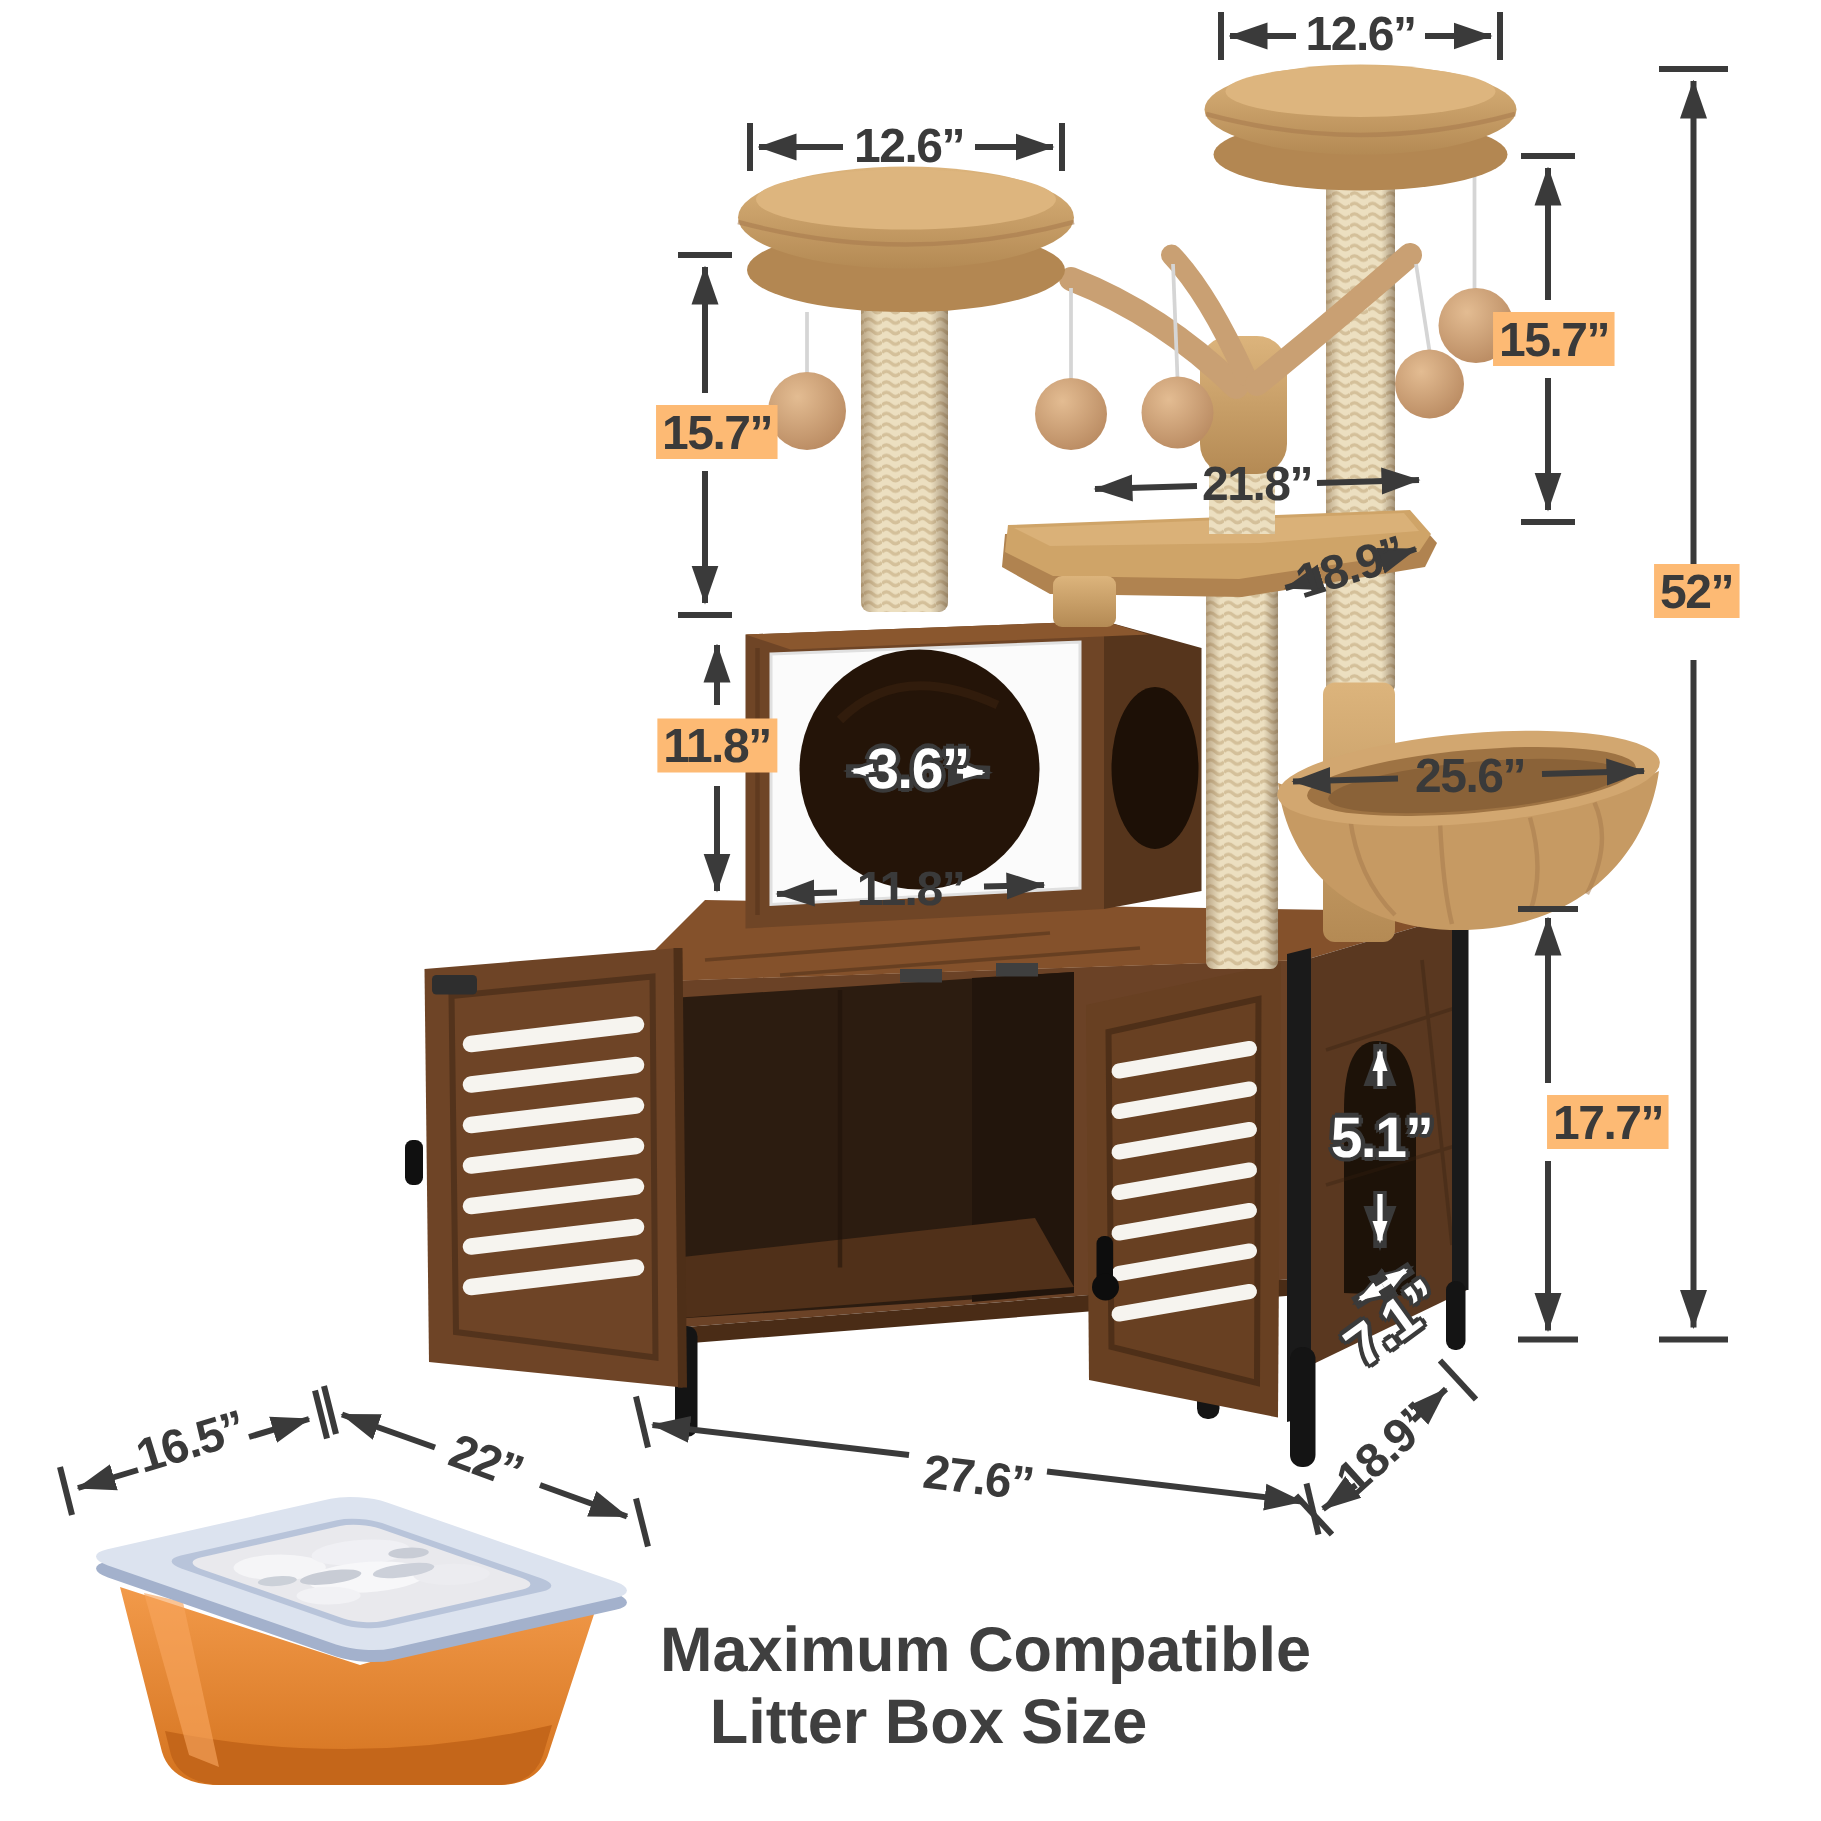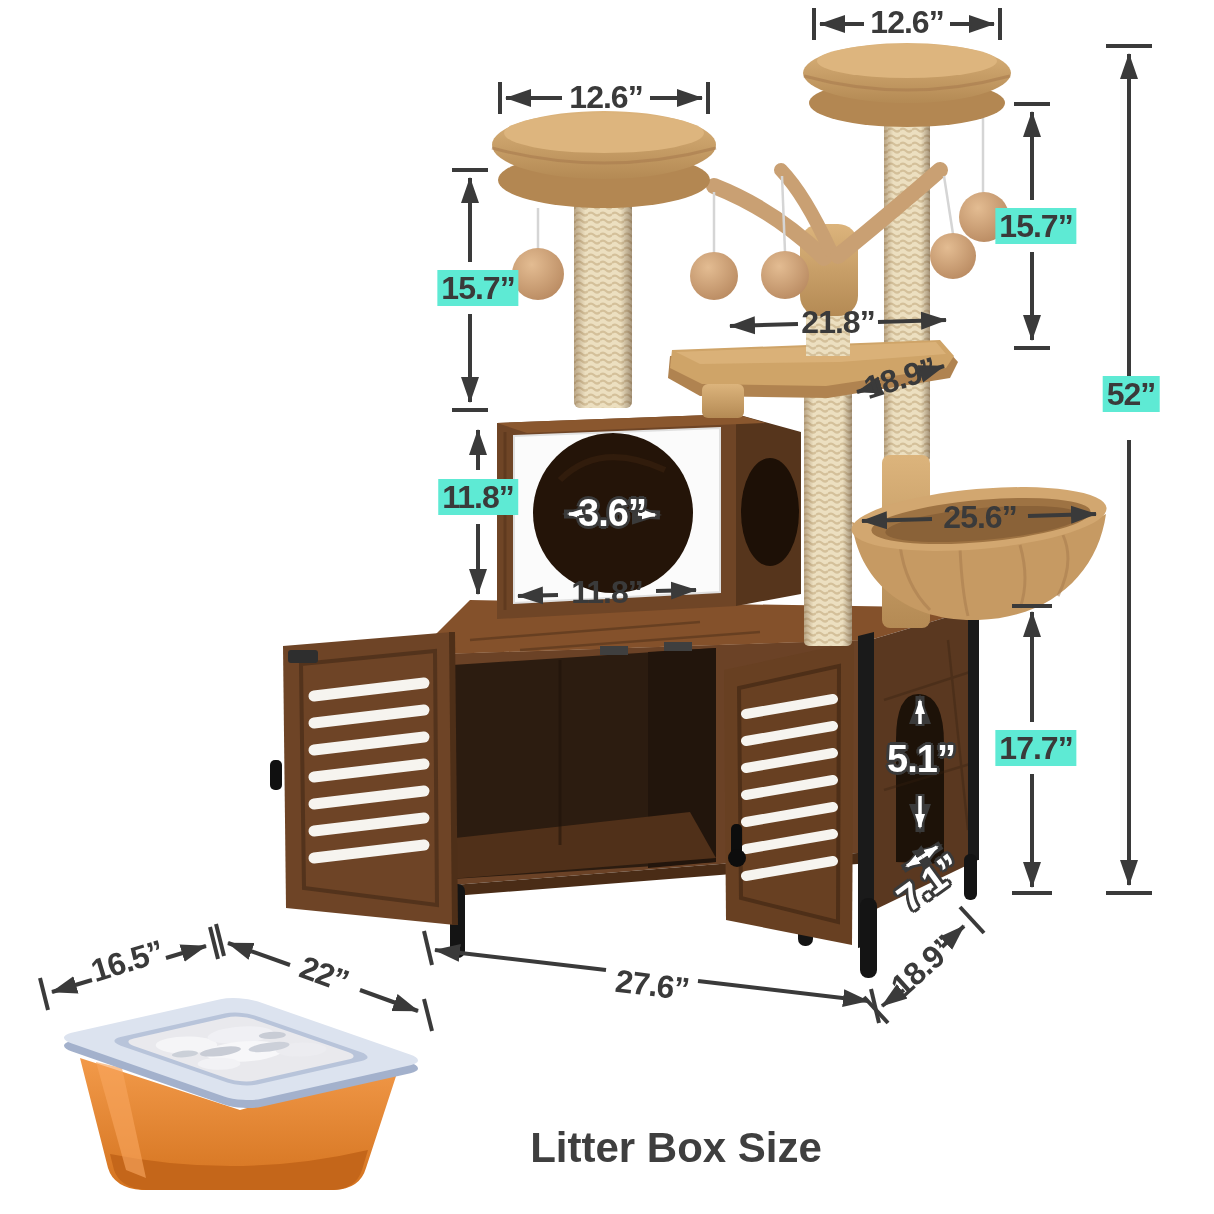--- a/index.html
+++ b/index.html
@@ -1,21 +1,21 @@
 <!DOCTYPE html>
 <html><head>
 <meta charset="utf-8">
 <style>
   html,body{margin:0;padding:0;background:#fff;}
   .stage{position:relative;width:1214px;height:1214px;background:#ffffff;overflow:hidden;
          font-family:"Liberation Sans",sans-serif;}
   .stage>svg{position:absolute;left:0;top:0;}
   .dim{position:absolute;font-weight:700;font-size:32px;color:#3a3a3a;letter-spacing:-1px;
        white-space:nowrap;line-height:1;transform:translate(-50%,-50%);}
-  .dim.bg{background:#5eead4;padding:2px 4px;}
+  .dim.bg{background:#fdba74;padding:2px 4px;}
   .dim.outline{color:#ffffff;font-size:38px;
     text-shadow:-3px 0 0 #3a3a3a,3px 0 0 #3a3a3a,0 -3px 0 #3a3a3a,0 3px 0 #3a3a3a,
                 -2px -2px 0 #3a3a3a,2px -2px 0 #3a3a3a,-2px 2px 0 #3a3a3a,2px 2px 0 #3a3a3a;}
   .caption-line{position:absolute;font-weight:700;font-size:42px;color:#3f3f3f;
        white-space:nowrap;line-height:1;transform:translate(-50%,-50%);letter-spacing:0px;}
 </style>
 </head>
 <body>
 
 <div class="stage">
@@ -291,21 +291,22 @@
 <div class="dim bg" style="left:1036px;top:226px">15.7”</div>
 <div class="dim bg" style="left:1131px;top:394px">52”</div>
 <div class="dim" style="left:838px;top:322px">21.8”</div>
 <div class="dim" style="left:900px;top:378px;transform:translate(-50%,-50%) rotate(-17deg)">18.9”</div>
 <div class="dim bg" style="left:478px;top:497px">11.8”</div>
 <div class="dim outline" style="left:612px;top:513px">3.6”</div>
 <div class="dim" style="left:607px;top:592px">11.8”</div>
 <div class="dim" style="left:980px;top:517px">25.6”</div>
 <div class="dim outline" style="left:921px;top:759px">5.1”</div>
 <div class="dim outline" style="left:929px;top:883px;transform:translate(-50%,-50%) rotate(-36deg)">7.1”</div>
-<div class="dim bg" style="left:1036px;top:748px">17.7”</div>
+<div class="dim bg" style="left:1072px;top:748px">17.7”</div>
 <div class="dim" style="left:652px;top:985px;transform:translate(-50%,-50%) rotate(7deg)">27.6”</div>
 <div class="dim" style="left:923px;top:966px;transform:translate(-50%,-50%) rotate(-42deg)">18.9”</div>
 <div class="dim" style="left:127px;top:961px;transform:translate(-50%,-50%) rotate(-17deg)">16.5”</div>
 <div class="dim" style="left:324px;top:974px;transform:translate(-50%,-50%) rotate(20deg)">22”</div>
 
-<div class="caption-line" style="left:676px;top:1148px">Litter Box Size</div>
+<div class="caption-line" style="left:657px;top:1100px">Maximum Compatible</div>
+<div class="caption-line" style="left:619px;top:1148px">Litter Box Size</div>
 
 </div>
 
 </body></html>

